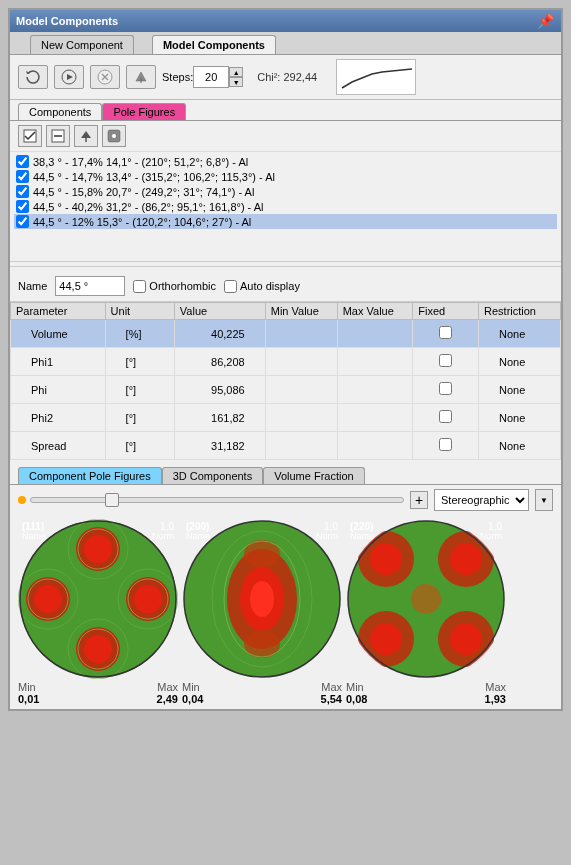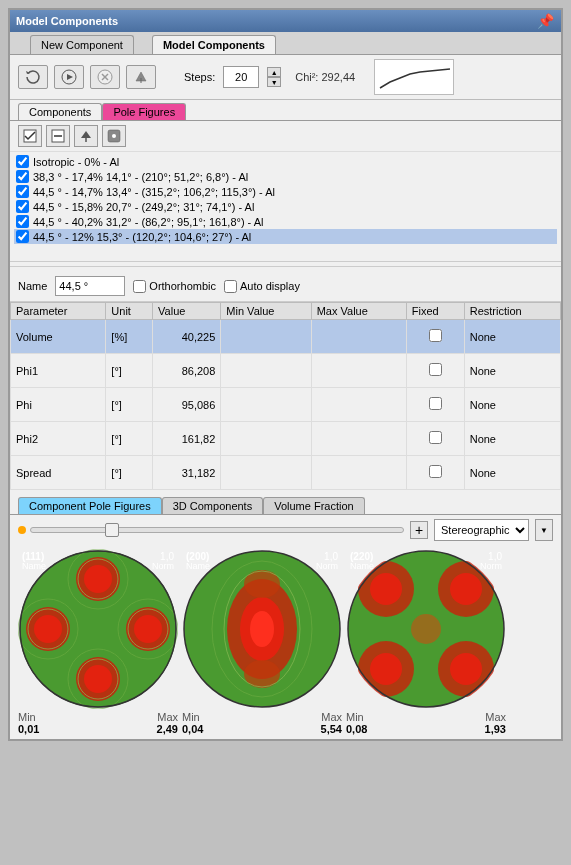--- a/index.html
+++ b/index.html
@@ -53,22 +53,21 @@
       border: 1px solid #999;
       background: #e8e8e8;
       display: flex; align-items: center; justify-content: center;
       cursor: pointer;
       border-radius: 2px;
       font-size: 14px;
     }
     .steps-group {
       display: flex;
       align-items: center;
-      gap: 8px;
-      margin-left: 22px;
+      gap: 0;
     }
     .steps-input {
       width: 36px;
       height: 22px;
       border: 1px solid #999;
       text-align: center;
       font-size: 11px;
     }
     .spinner-btns {
       display: flex;
@@ -180,22 +179,22 @@
     }
     .param-table th {
       background: #e0e0e0;
       border: 1px solid #bbb;
       padding: 2px 5px;
       text-align: left;
       font-weight: normal;
     }
     .param-table td {
       border: 1px solid #ddd;
-      padding: 2px 5px;
-      height: 34px;
+      padding: 2px 20px;
+      height: 28px;
     }
     .param-table tr.selected td { background: #b3c8e8; }
     .param-table td.value-cell { text-align: right; }
 
     .bottom-tabs {
       display: flex;
       border-bottom: 1px solid #999;
       padding-left: 8px;
       padding-top: 3px;
       background: #f0f0f0;
@@ -402,24 +401,20 @@
     </div>
     <div class="comp-toolbar-btn">
       <svg width="14" height="14" viewBox="0 0 14 14">
         <rect x="1" y="1" width="12" height="12" rx="2" fill="#888" stroke="#555" stroke-width="0.5"></rect>
         <circle cx="7" cy="7" r="2" fill="white"></circle>
       </svg>
     </div>
   </div>
 
   <div class="components-list" id="comp-list">
-      <div class="comp-item">
-        <input type="checkbox" checked="" style="">
-        <span>Isotropic - 0% - Al</span>
-      </div>
       <div class="comp-item">
         <input type="checkbox" checked="" style="">
         <span>38,3 ° - 17,4% 14,1° - (210°; 51,2°; 6,8°) - Al</span>
       </div>
       <div class="comp-item">
         <input type="checkbox" checked="" style="">
         <span>44,5 ° - 14,7% 13,4° - (315,2°; 106,2°; 115,3°) - Al</span>
       </div>
       <div class="comp-item">
         <input type="checkbox" checked="" style="">

